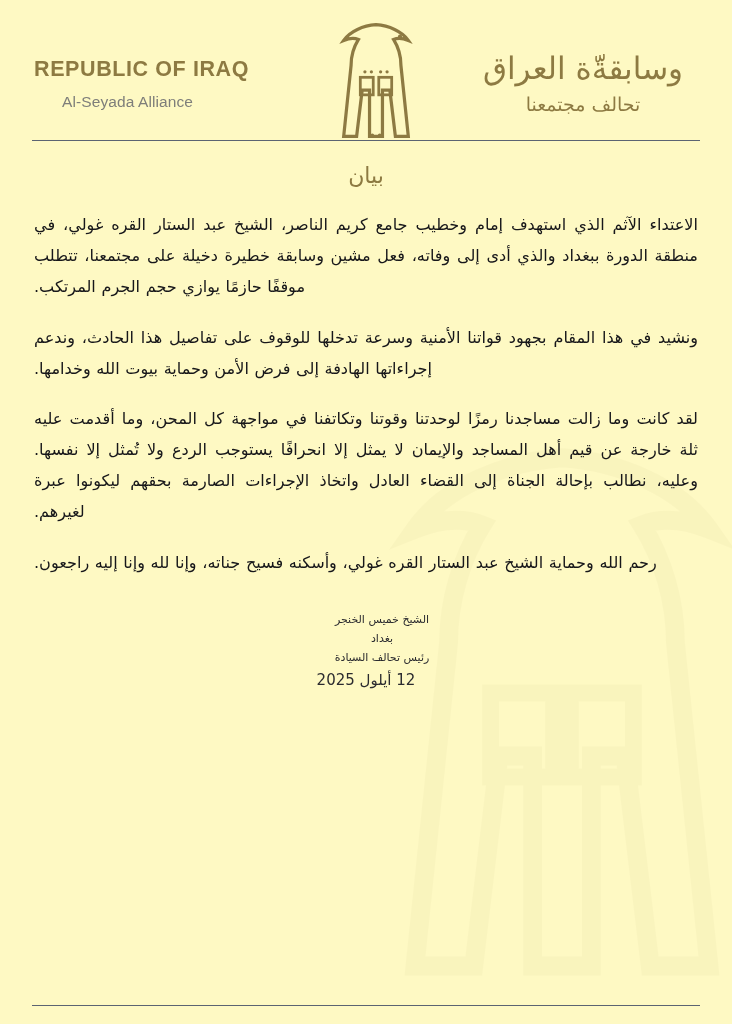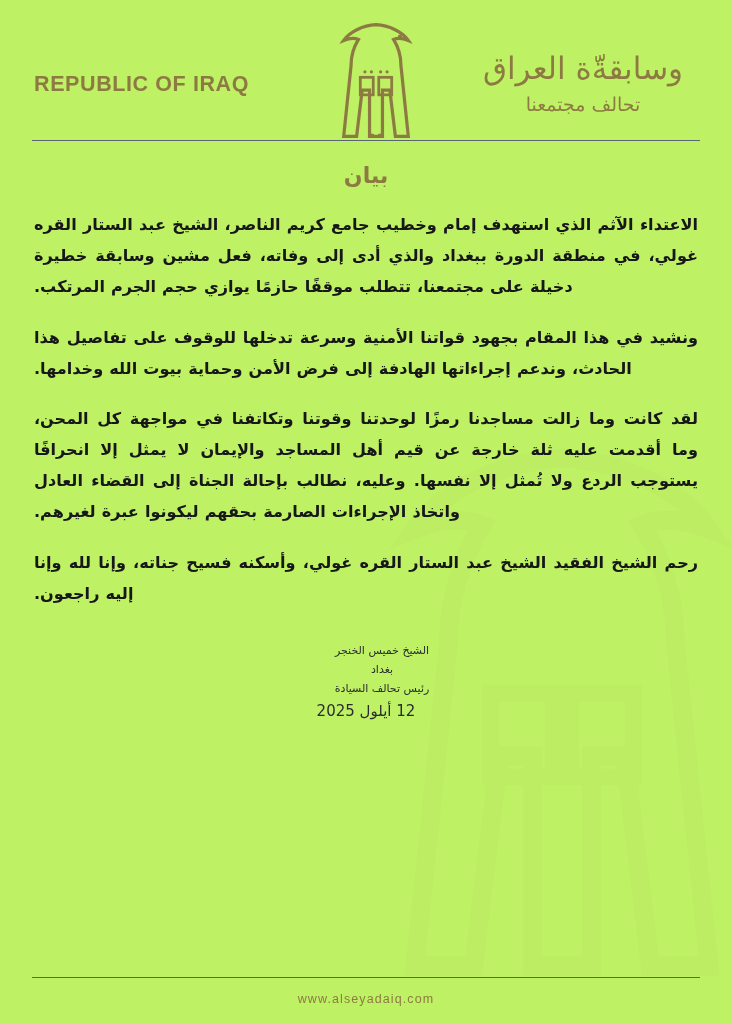--- a/index.html
+++ b/index.html
@@ -14,21 +14,21 @@
   body {
     background: #ffffff;
     font-family: "DejaVu Sans", "Liberation Sans", sans-serif;
     color: #1a1a1a;
   }
 
   .page {
     position: relative;
     width: 732px;
     height: 1024px;
-    background: #bef264;
+    background: #fef9c3;
     overflow: hidden;
   }
 
   
   .watermark {
     position: absolute;
     right: -40px;
     bottom: 30px;
     width: 420px;
     height: 560px;
@@ -114,40 +114,40 @@
     height: 1px;
     background: #5b6472;
   }
 
   
   .doc-title {
     position: relative;
     z-index: 2;
     text-align: center;
     font-size: 22px;
-    font-weight: bold;
+    font-weight: normal;
     color: #8d7a42;
     margin-top: 22px;
     letter-spacing: 0.5px;
   }
 
   
   .body-content {
     position: relative;
     z-index: 2;
     padding: 0 34px;
     margin-top: 22px;
     direction: rtl;
   }
 
   .para {
     text-align: justify;
     text-align-last: left;
     font-size: 16.1px;
-    font-weight: bold;
+    font-weight: normal;
     line-height: 1.92;
     color: #17171a;
     margin-bottom: 20px;
     word-spacing: 0.5px;
   }
 
   
   .signature {
     position: relative;
     z-index: 2;
@@ -202,20 +202,21 @@
                C 156 22, 128 10, 100 8 Z" fill="none" stroke="#8d7a42" stroke-width="9"></path>
       <rect x="66" y="120" width="30" height="40" fill="none" stroke="#8d7a42" stroke-width="8"></rect>
       <rect x="104" y="120" width="30" height="40" fill="none" stroke="#8d7a42" stroke-width="8"></rect>
     </svg>
   </div>
 
   <div class="header">
 
     <div class="brand-en">
       <div class="line1">REPUBLIC OF IRAQ</div>
+      <div class="line2">Al-Seyada Alliance</div>
     </div>
 
     <div class="emblem">
       <svg viewBox="0 0 200 260" xmlns="http://www.w3.org/2000/svg" aria-hidden="true">
         <path d="M100 8 C 72 10, 44 22, 30 42 C 40 38, 52 36, 62 40 C 52 56, 46 76, 46 96
                  L 30 250 L 58 250 L 70 150 L 86 150 L 86 250 L 114 250 L 114 150 L 130 150
                  L 142 250 L 170 250 L 154 96 C 154 76, 148 56, 138 40 C 148 36, 160 38, 170 42
                  C 156 22, 128 10, 100 8 Z" fill="none" stroke="#8d7a42" stroke-width="7"></path>
         <rect x="66" y="122" width="28" height="38" fill="none" stroke="#8d7a42" stroke-width="6"></rect>
         <rect x="106" y="122" width="28" height="38" fill="none" stroke="#8d7a42" stroke-width="6"></rect>
@@ -237,28 +238,27 @@
   </div>
 
   <div class="rule-top"></div>
 
   <div class="doc-title">بيان</div>
 
   <div class="body-content">
     <p class="para">الاعتداء الآثم الذي استهدف إمام وخطيب جامع كريم الناصر، الشيخ عبد الستار القره غولي، في منطقة الدورة ببغداد والذي أدى إلى وفاته، فعل مشين وسابقة خطيرة دخيلة على مجتمعنا، تتطلب موقفًا حازمًا يوازي حجم الجرم المرتكب.</p>
     <p class="para">ونشيد في هذا المقام بجهود قواتنا الأمنية وسرعة تدخلها للوقوف على تفاصيل هذا الحادث، وندعم إجراءاتها الهادفة إلى فرض الأمن وحماية بيوت الله وخدامها.</p>
     <p class="para">لقد كانت وما زالت مساجدنا رمزًا لوحدتنا وقوتنا وتكاتفنا في مواجهة كل المحن، وما أقدمت عليه ثلة خارجة عن قيم أهل المساجد والإيمان لا يمثل إلا انحرافًا يستوجب الردع ولا تُمثل إلا نفسها. وعليه، نطالب بإحالة الجناة إلى القضاء العادل واتخاذ الإجراءات الصارمة بحقهم ليكونوا عبرة لغيرهم.</p>
-    <p class="para">رحم الشيخ الفقيد الشيخ عبد الستار القره غولي، وأسكنه فسيح جناته، وإنا لله وإنا إليه راجعون.</p>
+    <p class="para">رحم الله وحماية الشيخ عبد الستار القره غولي، وأسكنه فسيح جناته، وإنا لله وإنا إليه راجعون.</p>
   </div>
 
   <div class="signature">
     <div class="sig-line">الشيخ خميس الخنجر</div>
     <div class="sig-line">بغداد</div>
     <div class="sig-line">رئيس تحالف السيادة</div>
     <div class="sig-date">12 أيلول 2025</div>
   </div>
 
   <div class="footer">
     <div class="rule-bottom"></div>
-    <div class="footer-url">www.alseyadaiq.com</div>
   </div>
 
 </div>
 
 </body></html>

